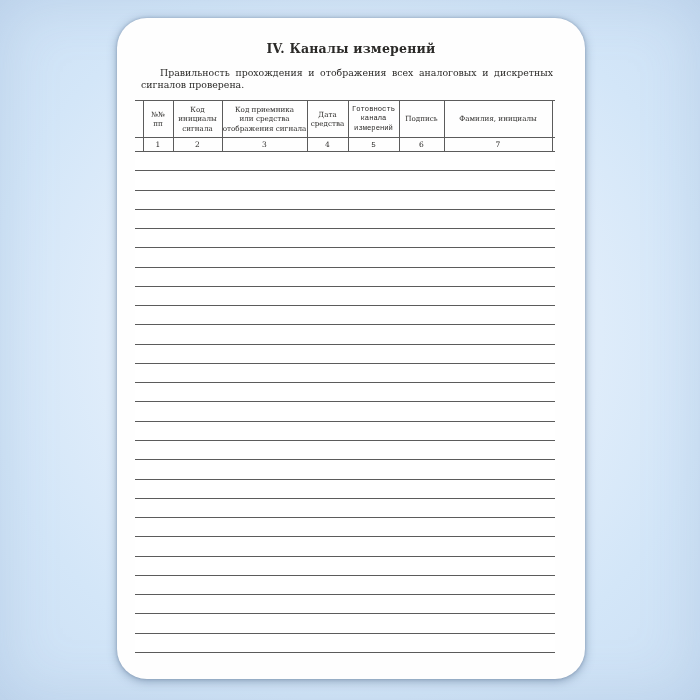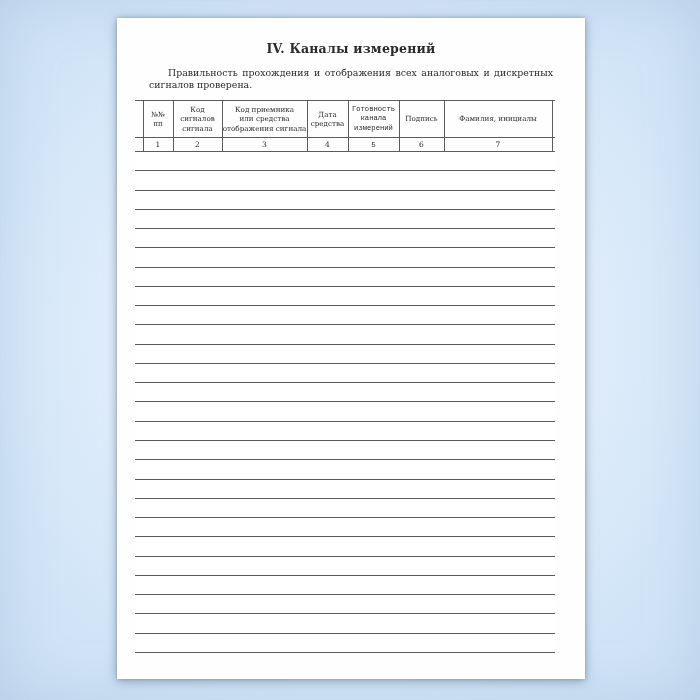--- a/index.html
+++ b/index.html
@@ -12,28 +12,29 @@
 
   .stage{
     position:relative; width:700px; height:700px; overflow:hidden;
     background: radial-gradient(circle at 50% 48%, #f5fafe 0%, #e4effb 38%, #d3e6f8 72%, #cbdff4 100%);
     box-shadow: inset 0 0 60px rgba(120,150,190,.22);
   }
   .page{
     position:absolute; left:117px; top:18px; width:468px; height:661px;
     background:#fefefe;
     box-shadow: 0 2px 10px rgba(70,95,130,.5), 0 0 3px rgba(70,95,130,.35);
+    border-radius: 30px;
   }
   .title{
     margin:24px 30px 0; text-align:center;
     font-weight:bold; font-size:12.5px; line-height:1.15;
     color:var(--ink); letter-spacing:.2px;
   }
   .intro{
-    margin:11px 32px 0 32px;
+    margin:11px 32px 0 24px;
     text-align:justify; text-indent:19px;
     font-size:9.4px; line-height:1.22; color:var(--ink);
   }
   .ftable{
     position:absolute; left:18px; top:82px; width:420px; height:553px;
     display:flex; flex-direction:column;
     border-top:1px solid var(--line);
   }
   .frow{ position:relative; border-bottom:1px solid var(--line); }
   .frow.header{ height:37px; }
@@ -73,21 +74,21 @@
     <div class="title">IV. Каналы измерений</div>
 
     <div class="intro">Правильность прохождения и отображения всех аналоговых и дискретных сигналов проверена.</div>
 
     <div class="ftable" id="ftable">
 
       <div class="frow header">
         <div class="hcell c1">№№
 пп</div>
         <div class="hcell c2">Код
-сигналов
+инициалы
 сигнала</div>
         <div class="hcell c3">Код приемника
 или средства
 отображения сигнала</div>
         <div class="hcell c4">Дата
 средства</div>
         <div class="hcell c5">Готовность
 канала
 измерений</div>
         <div class="hcell c6">Подпись</div>

